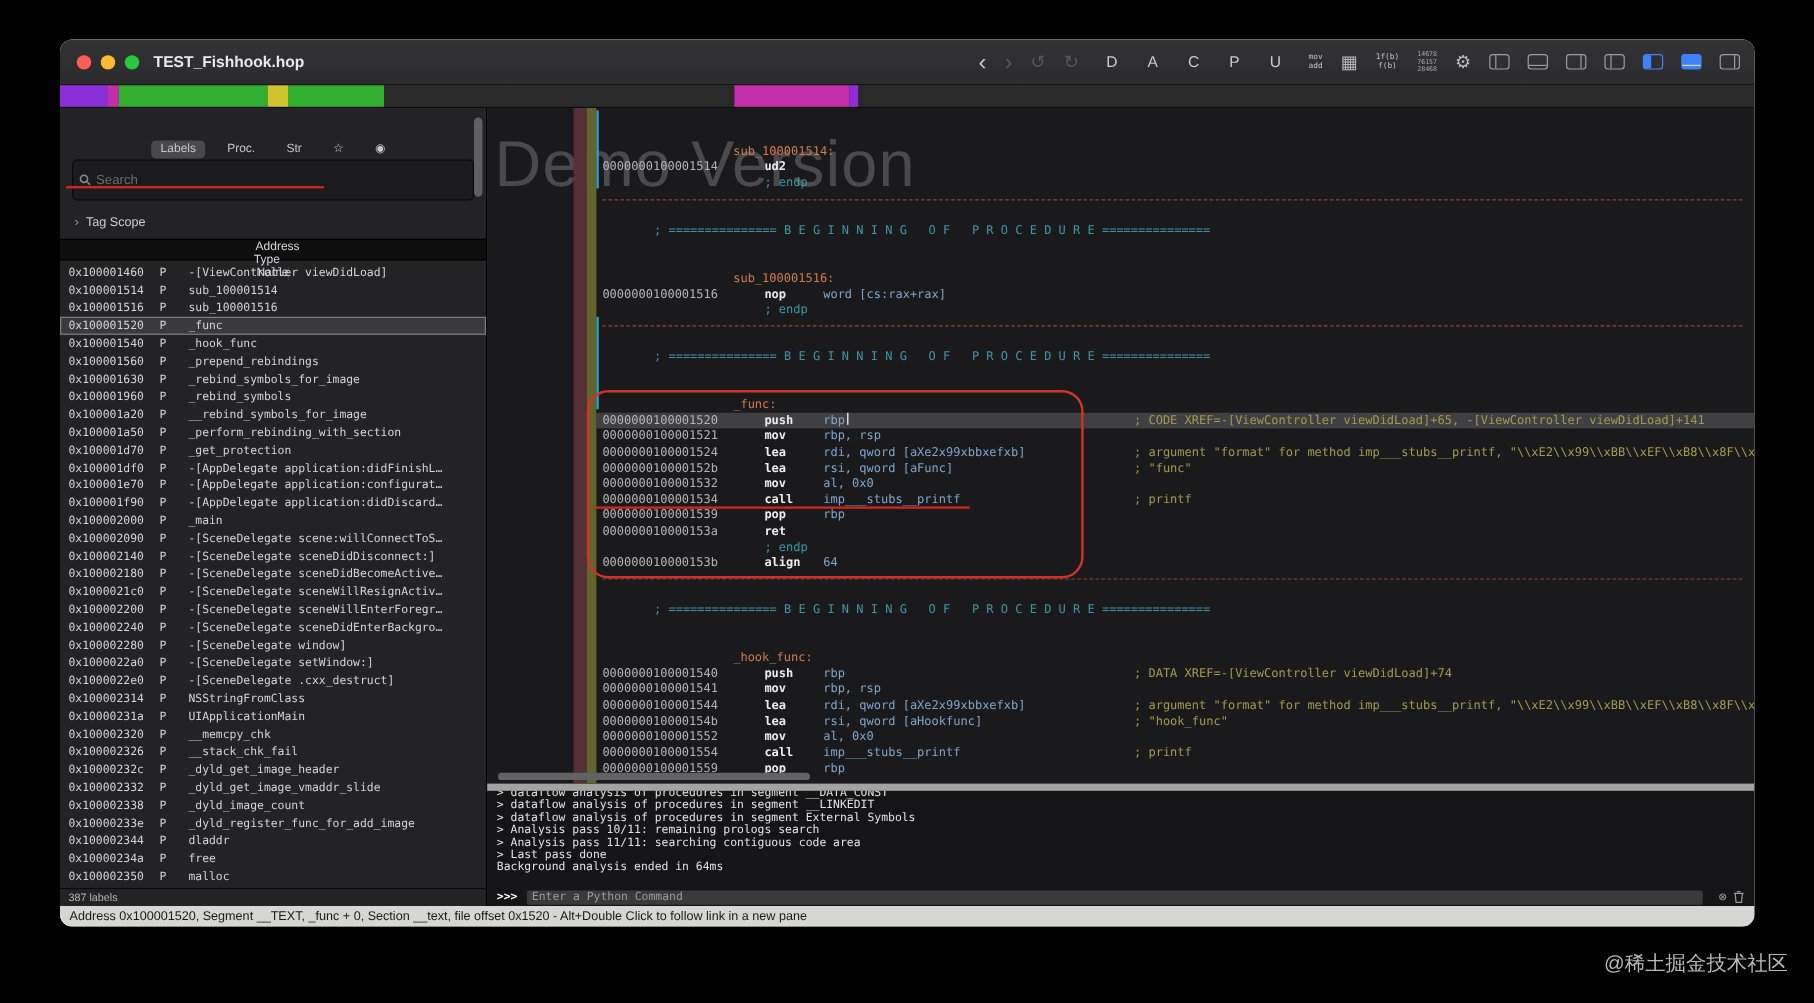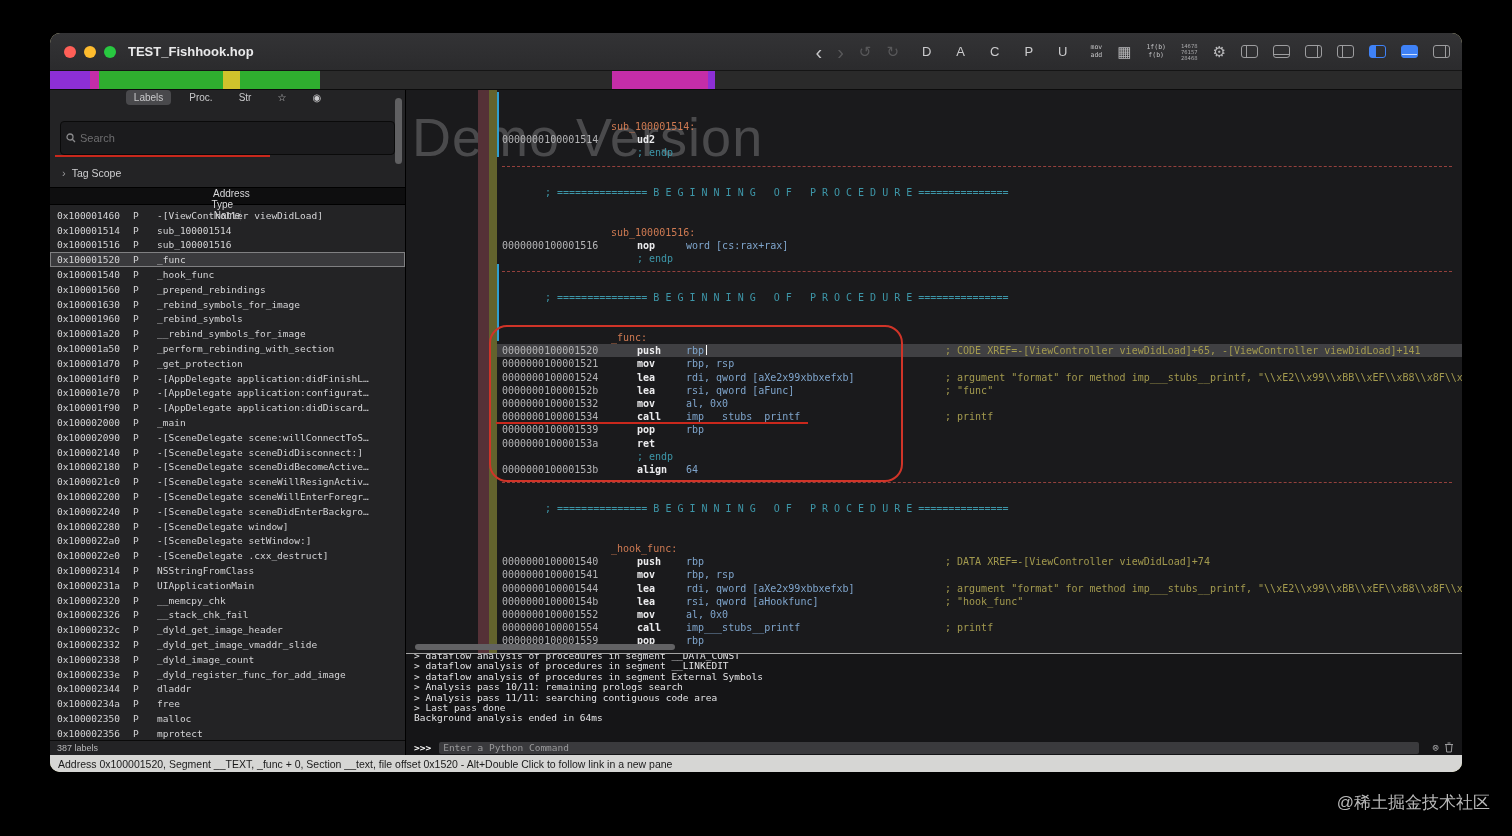--- a/index.html
+++ b/index.html
@@ -40,21 +40,21 @@
   
   .segbar { flex:0 0 19px; background:#2a2a2a; display:flex; border-bottom:1px solid #0c0c0c; }
   .seg { height:100%; }
 
   
   .content { flex:1; display:flex; min-height:0; }
 
   
   .sidebar { flex:0 0 356px; background:#232325; border-right:1px solid #000;
              display:flex; flex-direction:column; position:relative; }
-  .side-tabs { height:30px; display:flex; align-items:flex-start; justify-content:center; gap:10px; }
+  .side-tabs { height:30px; display:flex; align-items:flex-end; justify-content:center; gap:10px;margin-top:12px; }
   .tab { font-size:10px; color:#c9c9cb; padding:2px 8px; border-radius:4px; }
   .tab.on { background:#49494c; }
   .searchbox { margin:1px 10px 6px; height:17px; background:#1b1b1d; border:1px solid #0a0a0a;
                border-radius:4px; display:flex; align-items:center; padding:16px 5px; }
   .searchbox .ph { color:#6e6e70; font-size:11px; margin-left:4px; }
   .tagscope { padding:6px 12px 8px; font-size:10.5px; color:#cfcfd1; }
   .tagscope .disc { color:#9a9a9c; margin-right:6px; font-size:11px; }
   .tbl-head { height:18px; background:#0e0e0f; border-top:1px solid #000; border-bottom:1px solid #000;
               display:flex; align-items:center; font-size:10px; color:#d9d9db;flex-direction:column; }
   .hc0 { width:65px; padding-left:18px; } .hc1 { width:32px; } .hc2 { flex:1; border-right:1px solid #353537; }
@@ -91,21 +91,21 @@
                    border-top:1px dashed #94403c; }
   .cl.sel { background:linear-gradient(to right, transparent 91px, #404043 91px); }
   .caret { display:inline-block; width:1px; height:10px; background:#fff; margin-left:2px; vertical-align:-1px; }
   .red-box { position:absolute; left:83px; top:235px; width:414px; height:157px;
              border:2px solid #d03428; border-radius:18px; z-index:2; }
   .red-underline { position:absolute; left:90px; top:332px; width:312px; height:2px; background:#c9281c; z-index:2; }
   .hscroll { position:absolute; left:9px; bottom:3px; width:260px; height:6px;
              background:#626264; border-radius:3px; z-index:3; }
 
   
-  .console { flex:1; background:#151517; border-top:1px solid #a3a3a3; position:relative;
+  .console { flex:1; background:#151517; border-top:6px solid #a3a3a3; position:relative;
              font-family:"DejaVu Sans Mono",monospace; font-size:9.5px; color:#e2e2e4; overflow:hidden; }
   .console-lines { margin:-3px 0 0 8px; }
   .con-line { height:10.4px; line-height:10.4px; white-space:pre; }
   .prompt-row { position:absolute; left:0; right:0; bottom:0; height:15px; display:flex;
                 align-items:center; padding:0 8px; }
   .prompt { font-weight:bold; color:#fff; }
   .py-input { flex:1; margin:0 8px; height:12px; background:#3a3a3d; border:none; border-radius:2px;
               color:#dcdcde; font-family:"DejaVu Sans Mono",monospace; font-size:9.5px; padding:0 4px; outline:none; }
   .py-input::placeholder { color:#9a9a9c; }
   .con-ico { color:#9a9a9c; font-size:11px; margin-left:5px; line-height:11px; }

